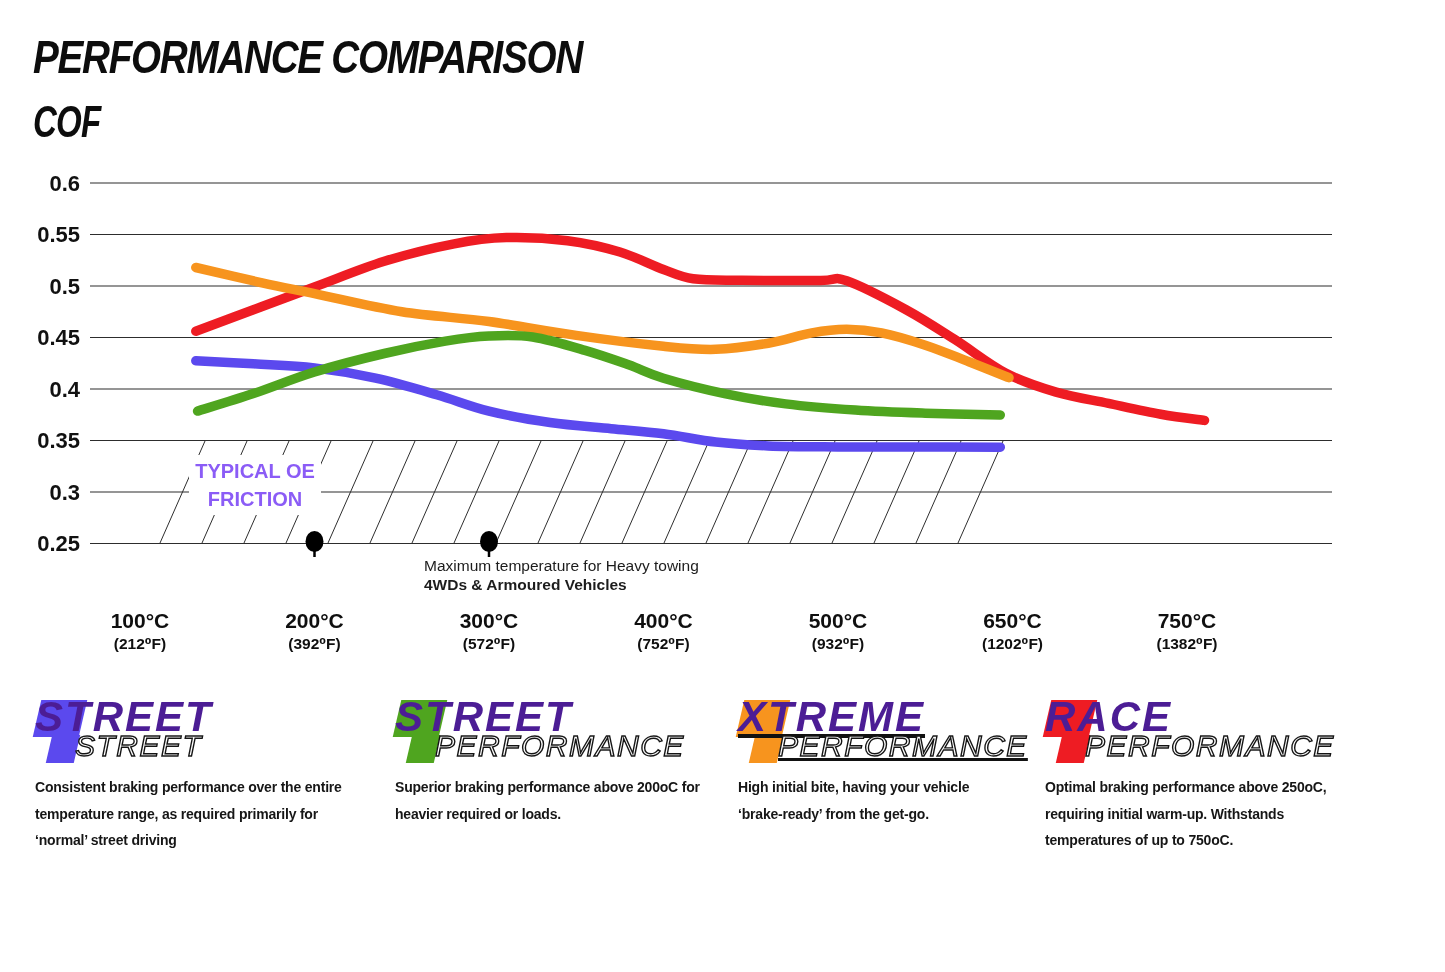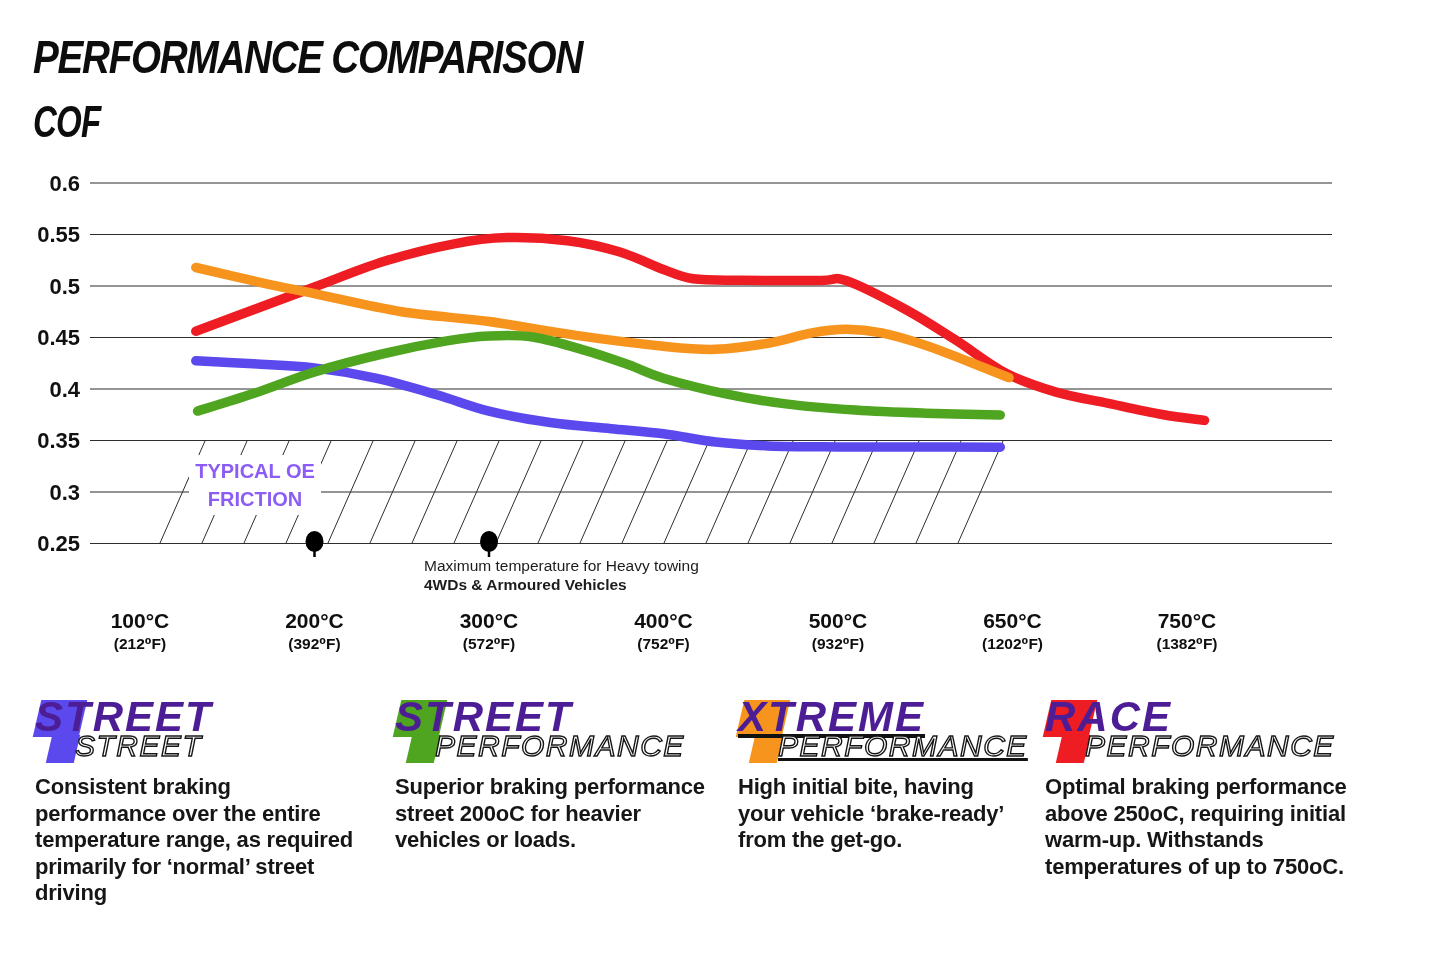--- a/index.html
+++ b/index.html
@@ -19,21 +19,21 @@
   .annot-1{left:424px;width:320px;text-align:left;}
   .brand{position:absolute;top:697px;}
   .logo{position:relative;height:74px;}
   .patch{position:absolute;display:block;}
   .patch.p1{left:2px;top:3px;width:46px;height:37px;transform:skewX(-13deg);}
   .patch.p2{left:14px;top:38px;width:28px;height:28px;transform:skewX(-13deg);}
   .w1{position:relative;z-index:1;font-size:42px;line-height:40px;font-weight:bold;font-style:italic;
       letter-spacing:2px;color:#4c1d95;white-space:nowrap;}
   .w2{position:relative;z-index:1;margin-left:40px;margin-top:-7px;font-size:30px;line-height:32px;
       font-style:italic;letter-spacing:1.5px;color:#ffffff;-webkit-text-stroke:1.4px #141414;white-space:nowrap;}
-  .desc{margin:0;position:absolute;top:77px;font-size:22px;font-weight:bold;line-height:26.5px;
+  .desc{margin:0;position:absolute;top:77px;font-size:14px;font-weight:bold;line-height:26.5px;
       color:#161616;letter-spacing:-0.2px;}
   .b0{left:35px;width:330px;} .b0 .desc{width:330px;}
   .b1{left:395px;width:325px;} .b1 .desc{width:325px;}
   .b2{left:738px;width:280px;text-decoration:underline;} .b2 .desc{width:272px;}
   .b3{left:1045px;width:325px;} .b3 .desc{width:322px;}
 </style>
 </head>
 <body>
 
 <div class="page">
@@ -122,21 +122,21 @@
     <p class="desc">Consistent braking performance over the entire temperature range, as required primarily for ‘normal’ street driving</p>
   </div>
 
   <div class="brand b1">
     <div class="logo">
       <span class="patch p1" style="background-color: rgb(79, 165, 31);"></span>
       <span class="patch p2" style="background-color: rgb(79, 165, 31);"></span>
       <div class="w1">STREET</div>
       <div class="w2">PERFORMANCE</div>
     </div>
-    <p class="desc">Superior braking performance street 200oC for heavier vehicles or loads.</p>
+    <p class="desc">Superior braking performance above 200oC for heavier required or loads.</p>
   </div>
 
   <div class="brand b2">
     <div class="logo">
       <span class="patch p1" style="background-color: rgb(247, 148, 30);"></span>
       <span class="patch p2" style="background-color: rgb(247, 148, 30);"></span>
       <div class="w1">XTREME</div>
       <div class="w2">PERFORMANCE</div>
     </div>
     <p class="desc">High initial bite, having your vehicle ‘brake-ready’ from the get-go.</p>

